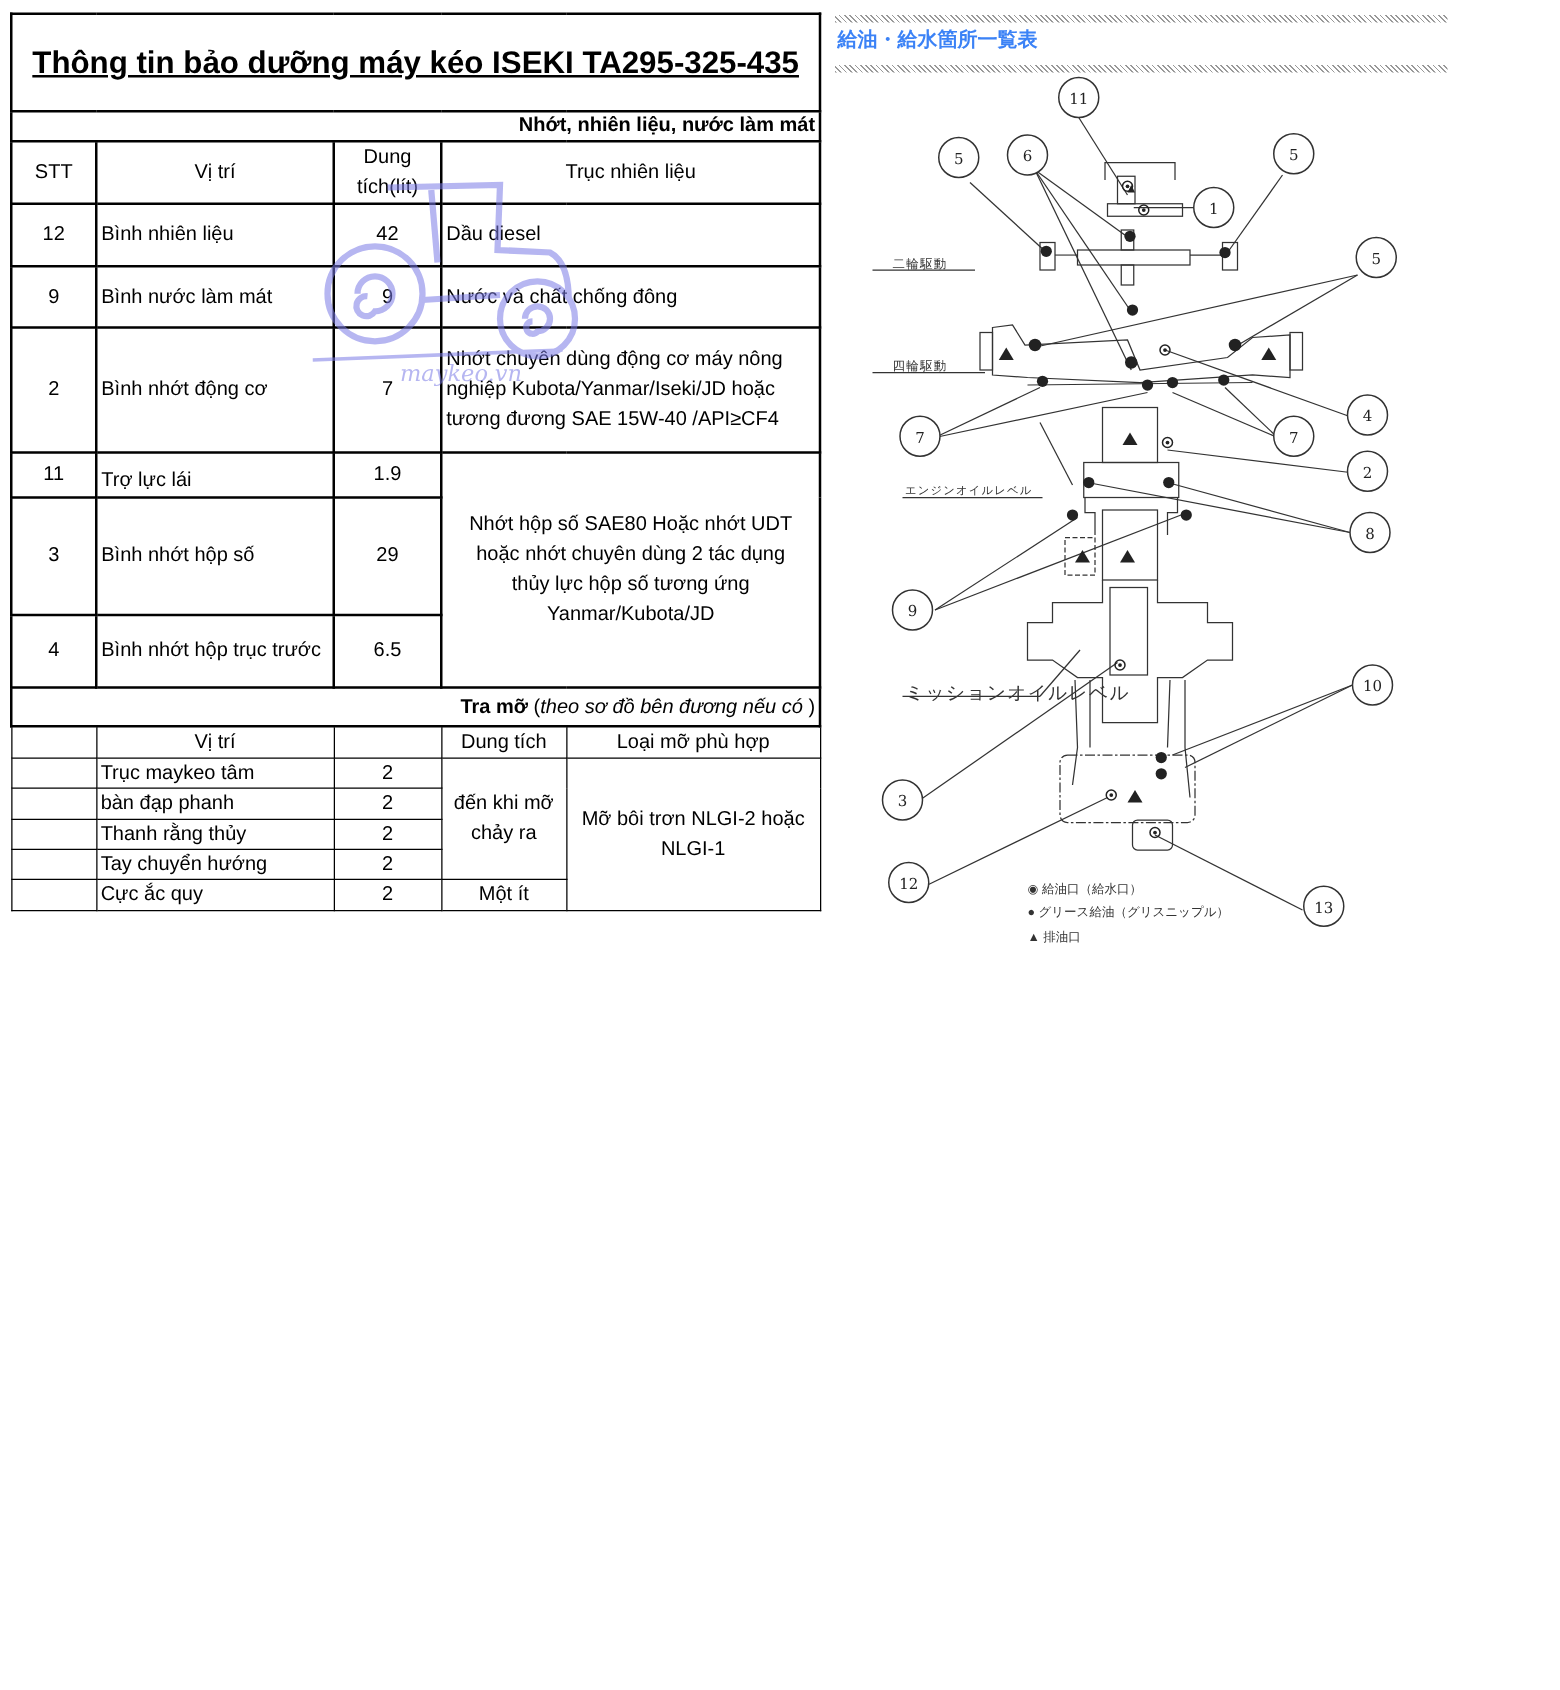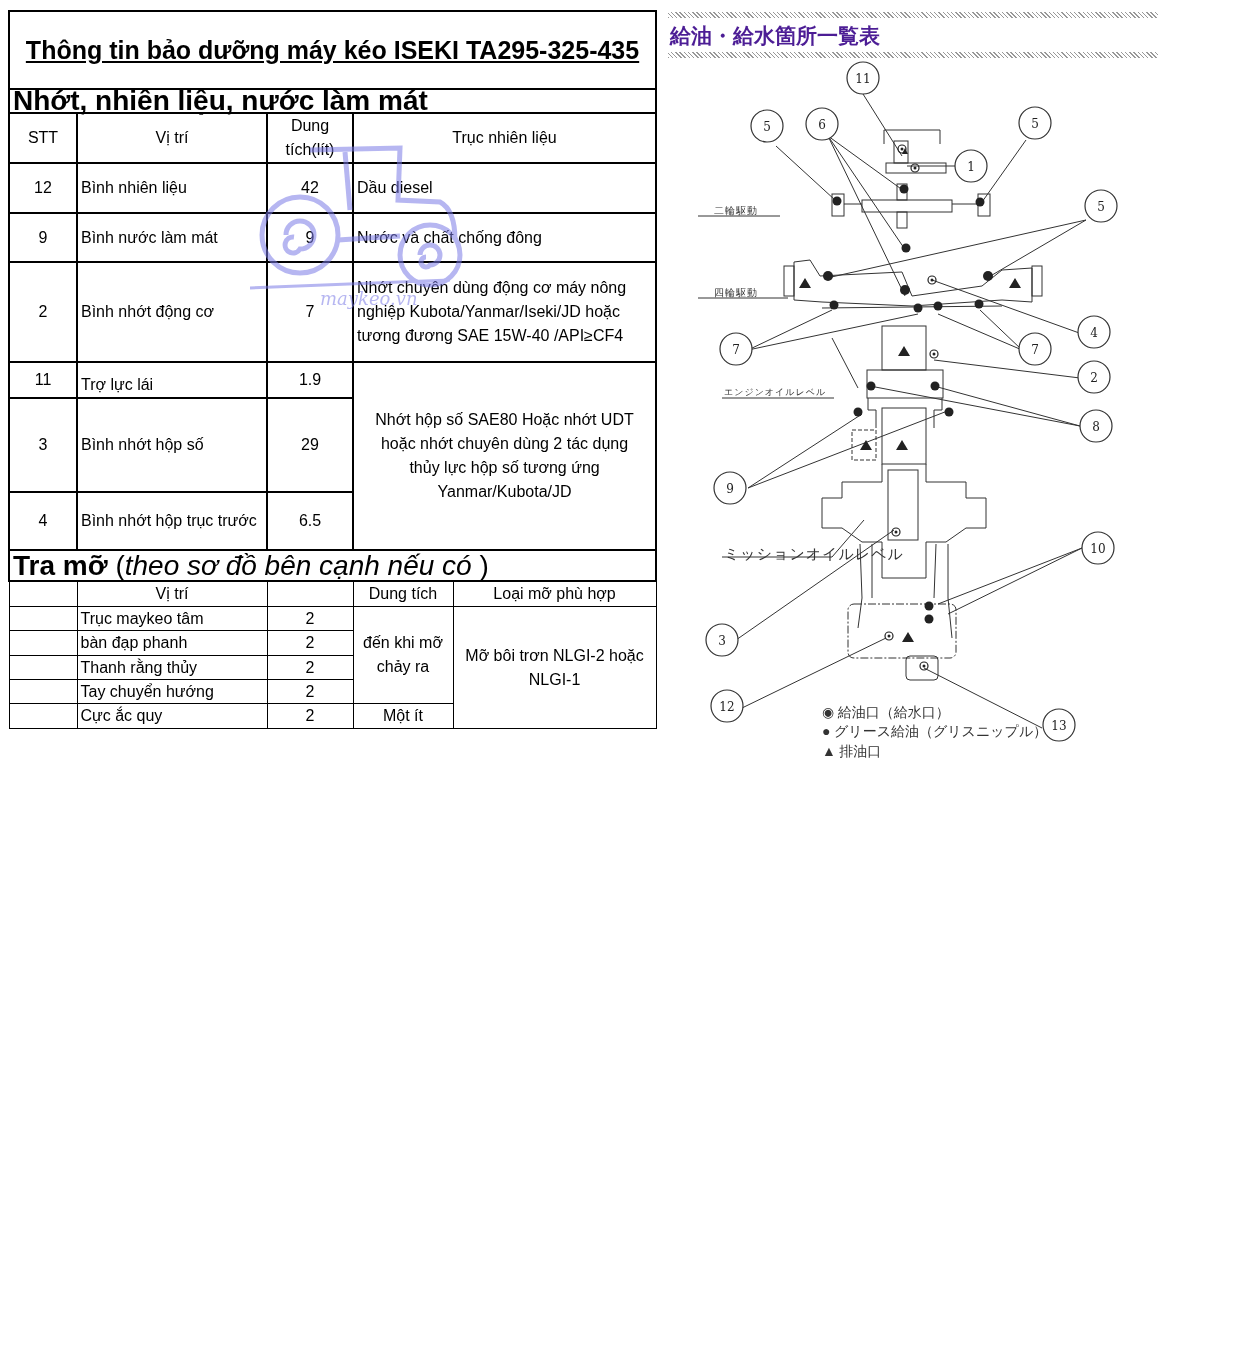--- a/index.html
+++ b/index.html
@@ -4,31 +4,31 @@
 <style>
   html, body { margin: 0; padding: 0; background: #ffffff; }
   body { width: 1248px; height: 1352px; position: relative; overflow: hidden;
          font-family: "Liberation Sans", "DejaVu Sans", sans-serif; color: #000; }
   .sheet { position: absolute; left: 8px; top: 10px; width: 647px; }
   table { border-collapse: collapse; width: 647px; table-layout: fixed; }
   td { border: 2px solid #000; padding: 0 3px; font-size: 16px; line-height: 24px; vertical-align: middle; }
   .c { text-align: center; }
   .l { text-align: left; }
   .title { font-weight: bold; font-size: 25px; line-height: 38px; text-align: center; padding: 1px 6px; text-decoration: underline; }
-  .sec { font-weight: bold; font-size: 28px; line-height: 22px; text-align: left; }
+  .sec { font-weight: bold; font-size: 16px; line-height: 22px; text-align: right; }
   .sec i { font-weight: normal; }
   .thin td { border-width: 1.5px; }
   .bot { vertical-align: bottom; }
   .watermark { position: absolute; left: 250px; top: 140px; width: 230px; height: 170px; pointer-events: none; opacity: 0.55; }
   .diagram { position: absolute; left: 662px; top: 8px; width: 500px; height: 760px; }
-  .dg-title { position: absolute; left: 8px; top: 14px; font-size: 21px; font-weight: bold; font-family: "DejaVu Sans", sans-serif; color: #4c1d95; }
+  .dg-title { position: absolute; left: 8px; top: 14px; font-size: 16px; font-weight: bold; font-family: "DejaVu Sans", sans-serif; color: #3b82f6; }
   .hatch { position: absolute; left: 6px; width: 490px; height: 6px;
            background: repeating-linear-gradient(45deg, #999 0 1px, #fff 1px 3px); }
   .dg-label { position: absolute; font-size: 10px; color: #333; font-family: Liberation Sans, sans-serif; letter-spacing: 1px; }
-  .legend-row { position: absolute; left: 160px; font-size: 14px; color: #333; font-family: Liberation Serif, serif; }
+  .legend-row { position: absolute; left: 160px; font-size: 10px; color: #333; font-family: Liberation Sans, sans-serif; }
 </style>
 </head>
 <body>
 
 <div class="sheet">
   <table>
     <colgroup>
       <col style="width:68px">
         <col style="width:190px">
         <col style="width:86px">
@@ -76,21 +76,21 @@
       <td class="c">3</td>
       <td class="l">Bình nhớt hộp số</td>
       <td class="c">29</td>
     </tr>
     <tr style="height:58px">
       <td class="c">4</td>
       <td class="l">Bình nhớt hộp trục trước</td>
       <td class="c">6.5</td>
     </tr>
     <tr style="height:31px">
-      <td colspan="5" class="sec"><span>Tra mỡ</span><i style="font-style:normal"> (</i><i>theo sơ đồ bên cạnh nếu có</i><i style="font-style:normal"> )</i></td>
+      <td colspan="5" class="sec"><span>Tra mỡ</span><i style="font-style:normal"> (</i><i>theo sơ đồ bên đương nếu có</i><i style="font-style:normal"> )</i></td>
     </tr>
     <tr class="thin" style="height:24px">
       <td></td>
       <td class="c">Vị trí</td>
       <td></td>
       <td class="c">Dung tích</td>
       <td class="c">Loại mỡ phù hợp</td>
     </tr>
     <tr class="thin" style="height:24px">
       <td></td>

